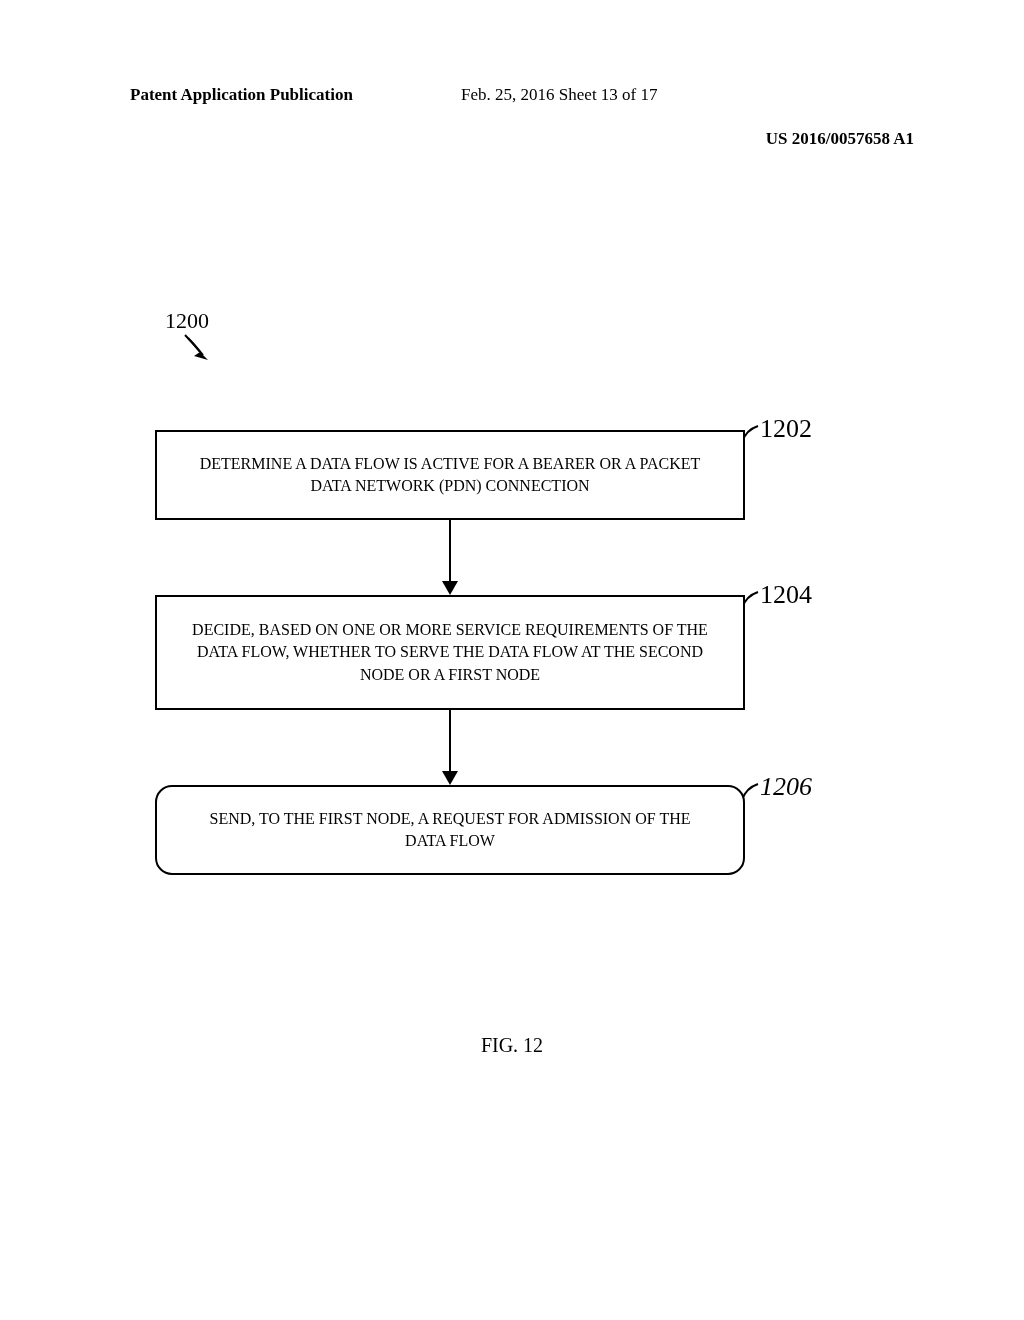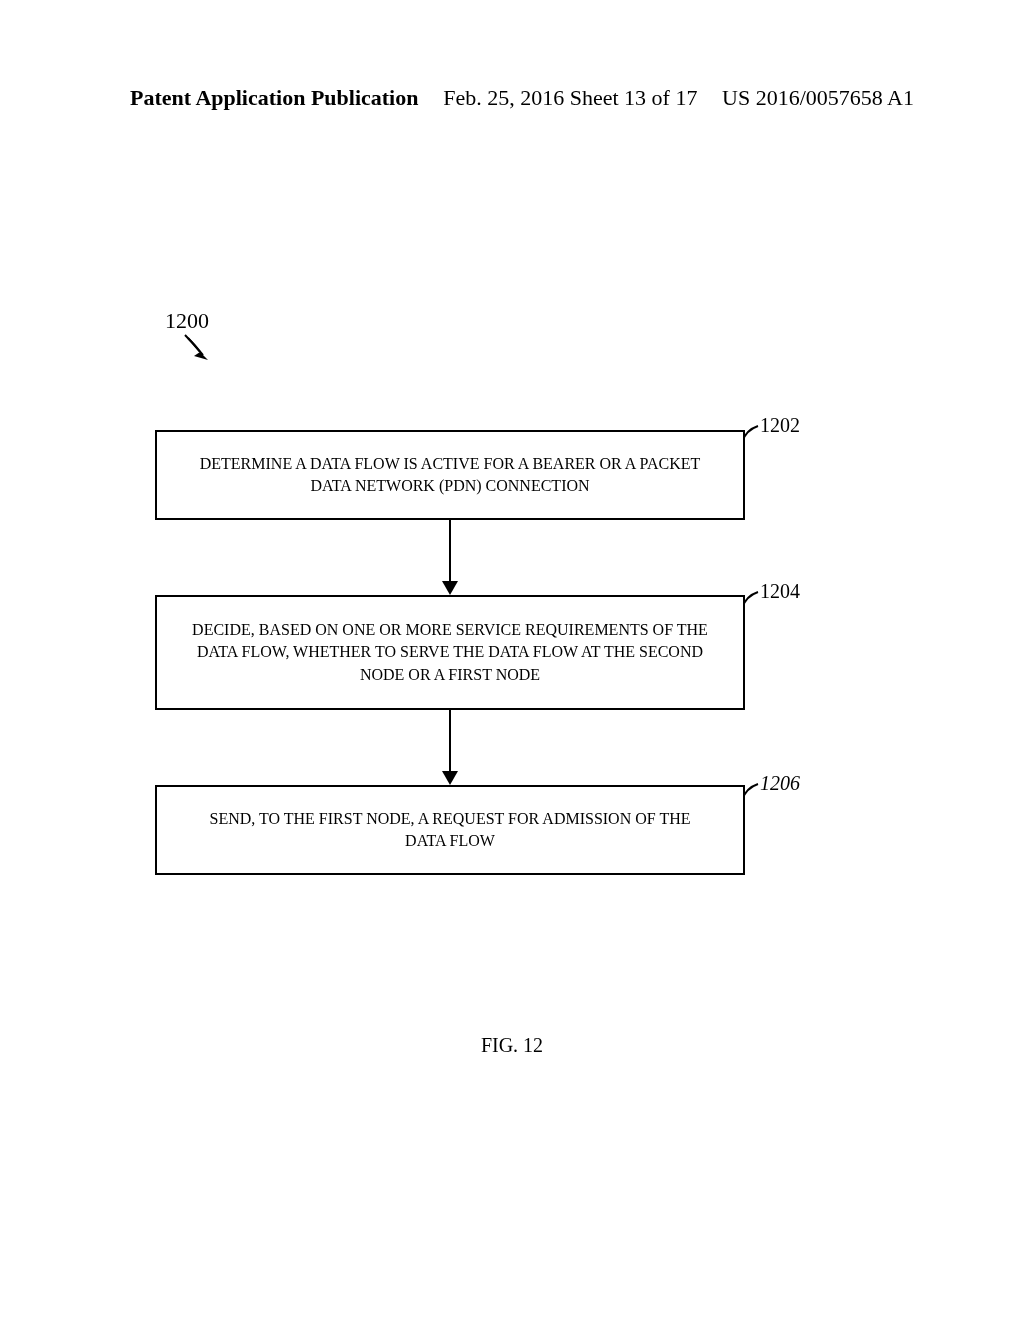--- a/index.html
+++ b/index.html
@@ -15,31 +15,32 @@
       position: relative;
     }
     .page {
       padding: 85px 110px 60px 130px;
       height: 100%;
       position: relative;
     }
     .header {
       display: flex;
       justify-content: space-between;
-      font-size: 22px;
+      font-size: 17px;
       margin-bottom: 200px;
     }
     .header-left {
       font-weight: bold;
     }
     .header-center {
       font-weight: normal;
     }
     .header-right {
-      font-weight: normal;
+      font-weight: bold;
+      margin-top: 44px;
     }
     .ref-1200 {
       position: absolute;
       left: 165px;
       top: 308px;
       font-size: 22px;
     }
     .arrow-1200 {
       position: absolute;
       left: 180px;
@@ -70,20 +71,21 @@
       height: 115px;
       display: flex;
       align-items: center;
       justify-content: flex-start;
     }
     .box-3 {
       height: 90px;
       display: flex;
       align-items: center;
       justify-content: center;
+      border-radius: 17px;
     }
     .connector {
       display: flex;
       flex-direction: column;
       align-items: center;
       height: 75px;
       position: relative;
     }
     .connector-line {
       width: 2.5px;
@@ -92,21 +94,21 @@
     }
     .connector-arrow {
       width: 0;
       height: 0;
       border-left: 8px solid transparent;
       border-right: 8px solid transparent;
       border-top: 14px solid #000;
     }
     .ref-label {
       position: absolute;
-      font-size: 20px;
+      font-size: 26px;
     }
     .ref-1202 {
       left: 760px;
       top: 414px;
     }
     .ref-1204 {
       left: 760px;
       top: 580px;
       text-align: center;
     }

